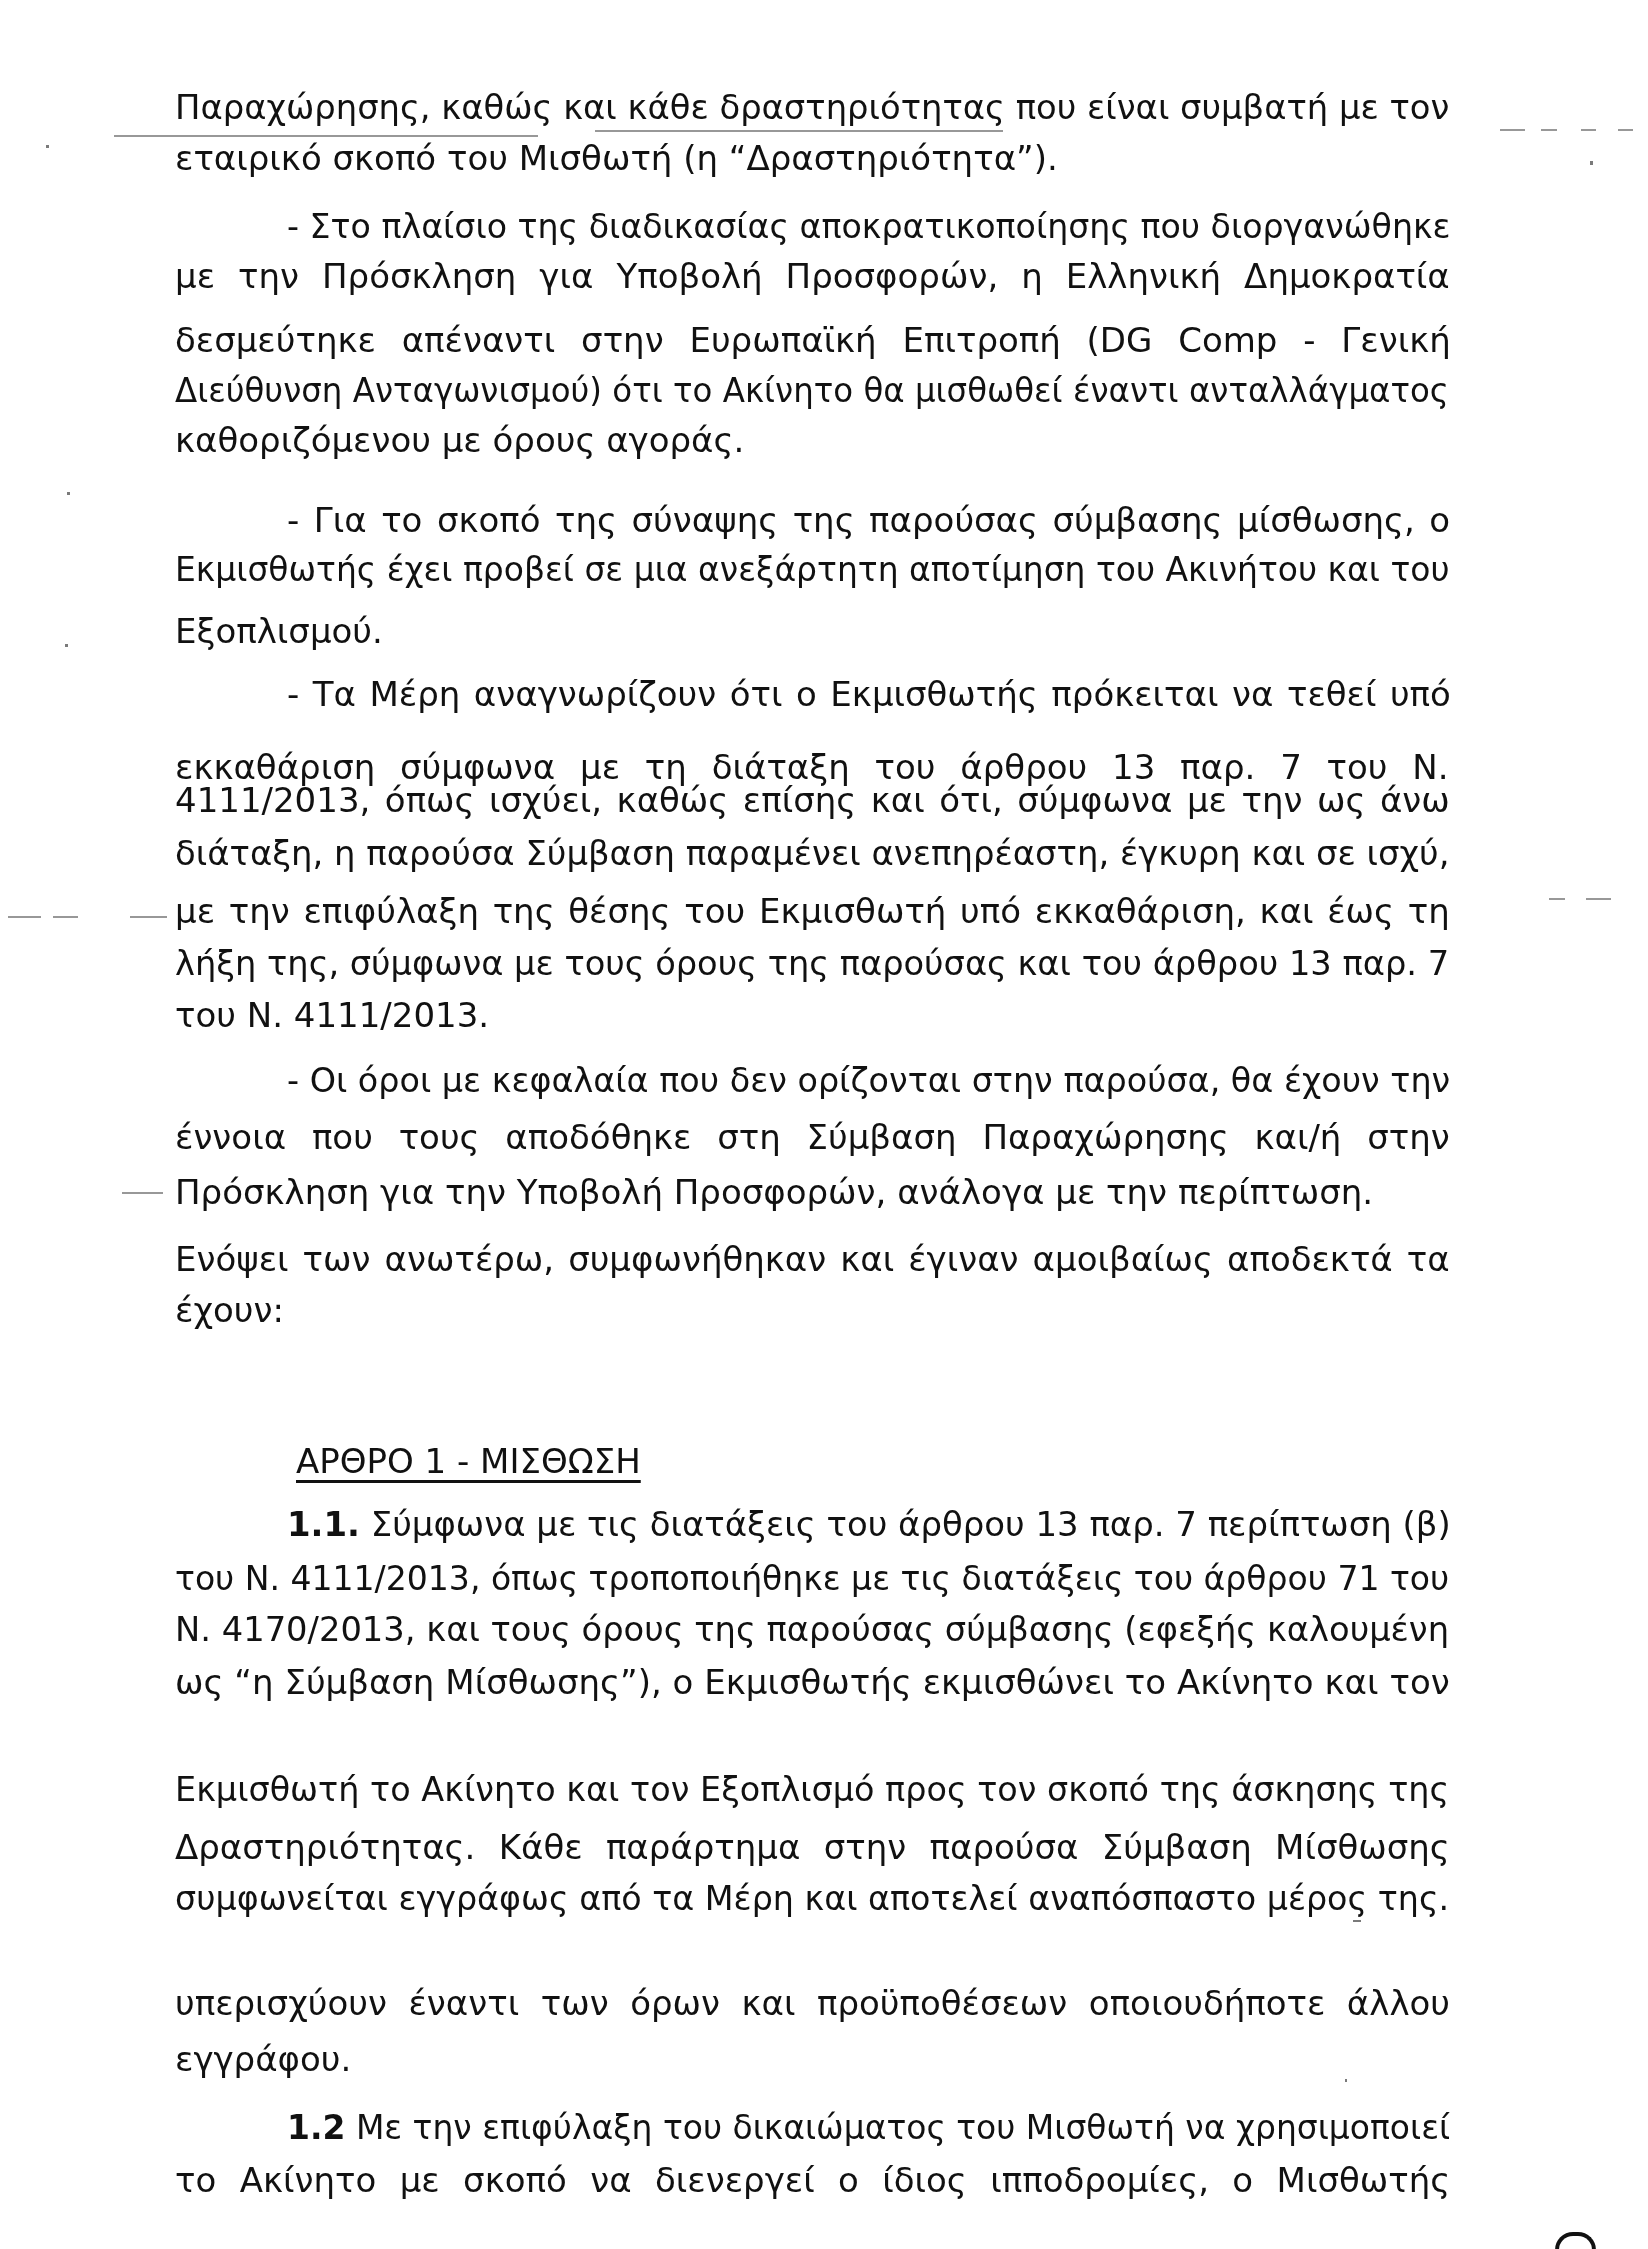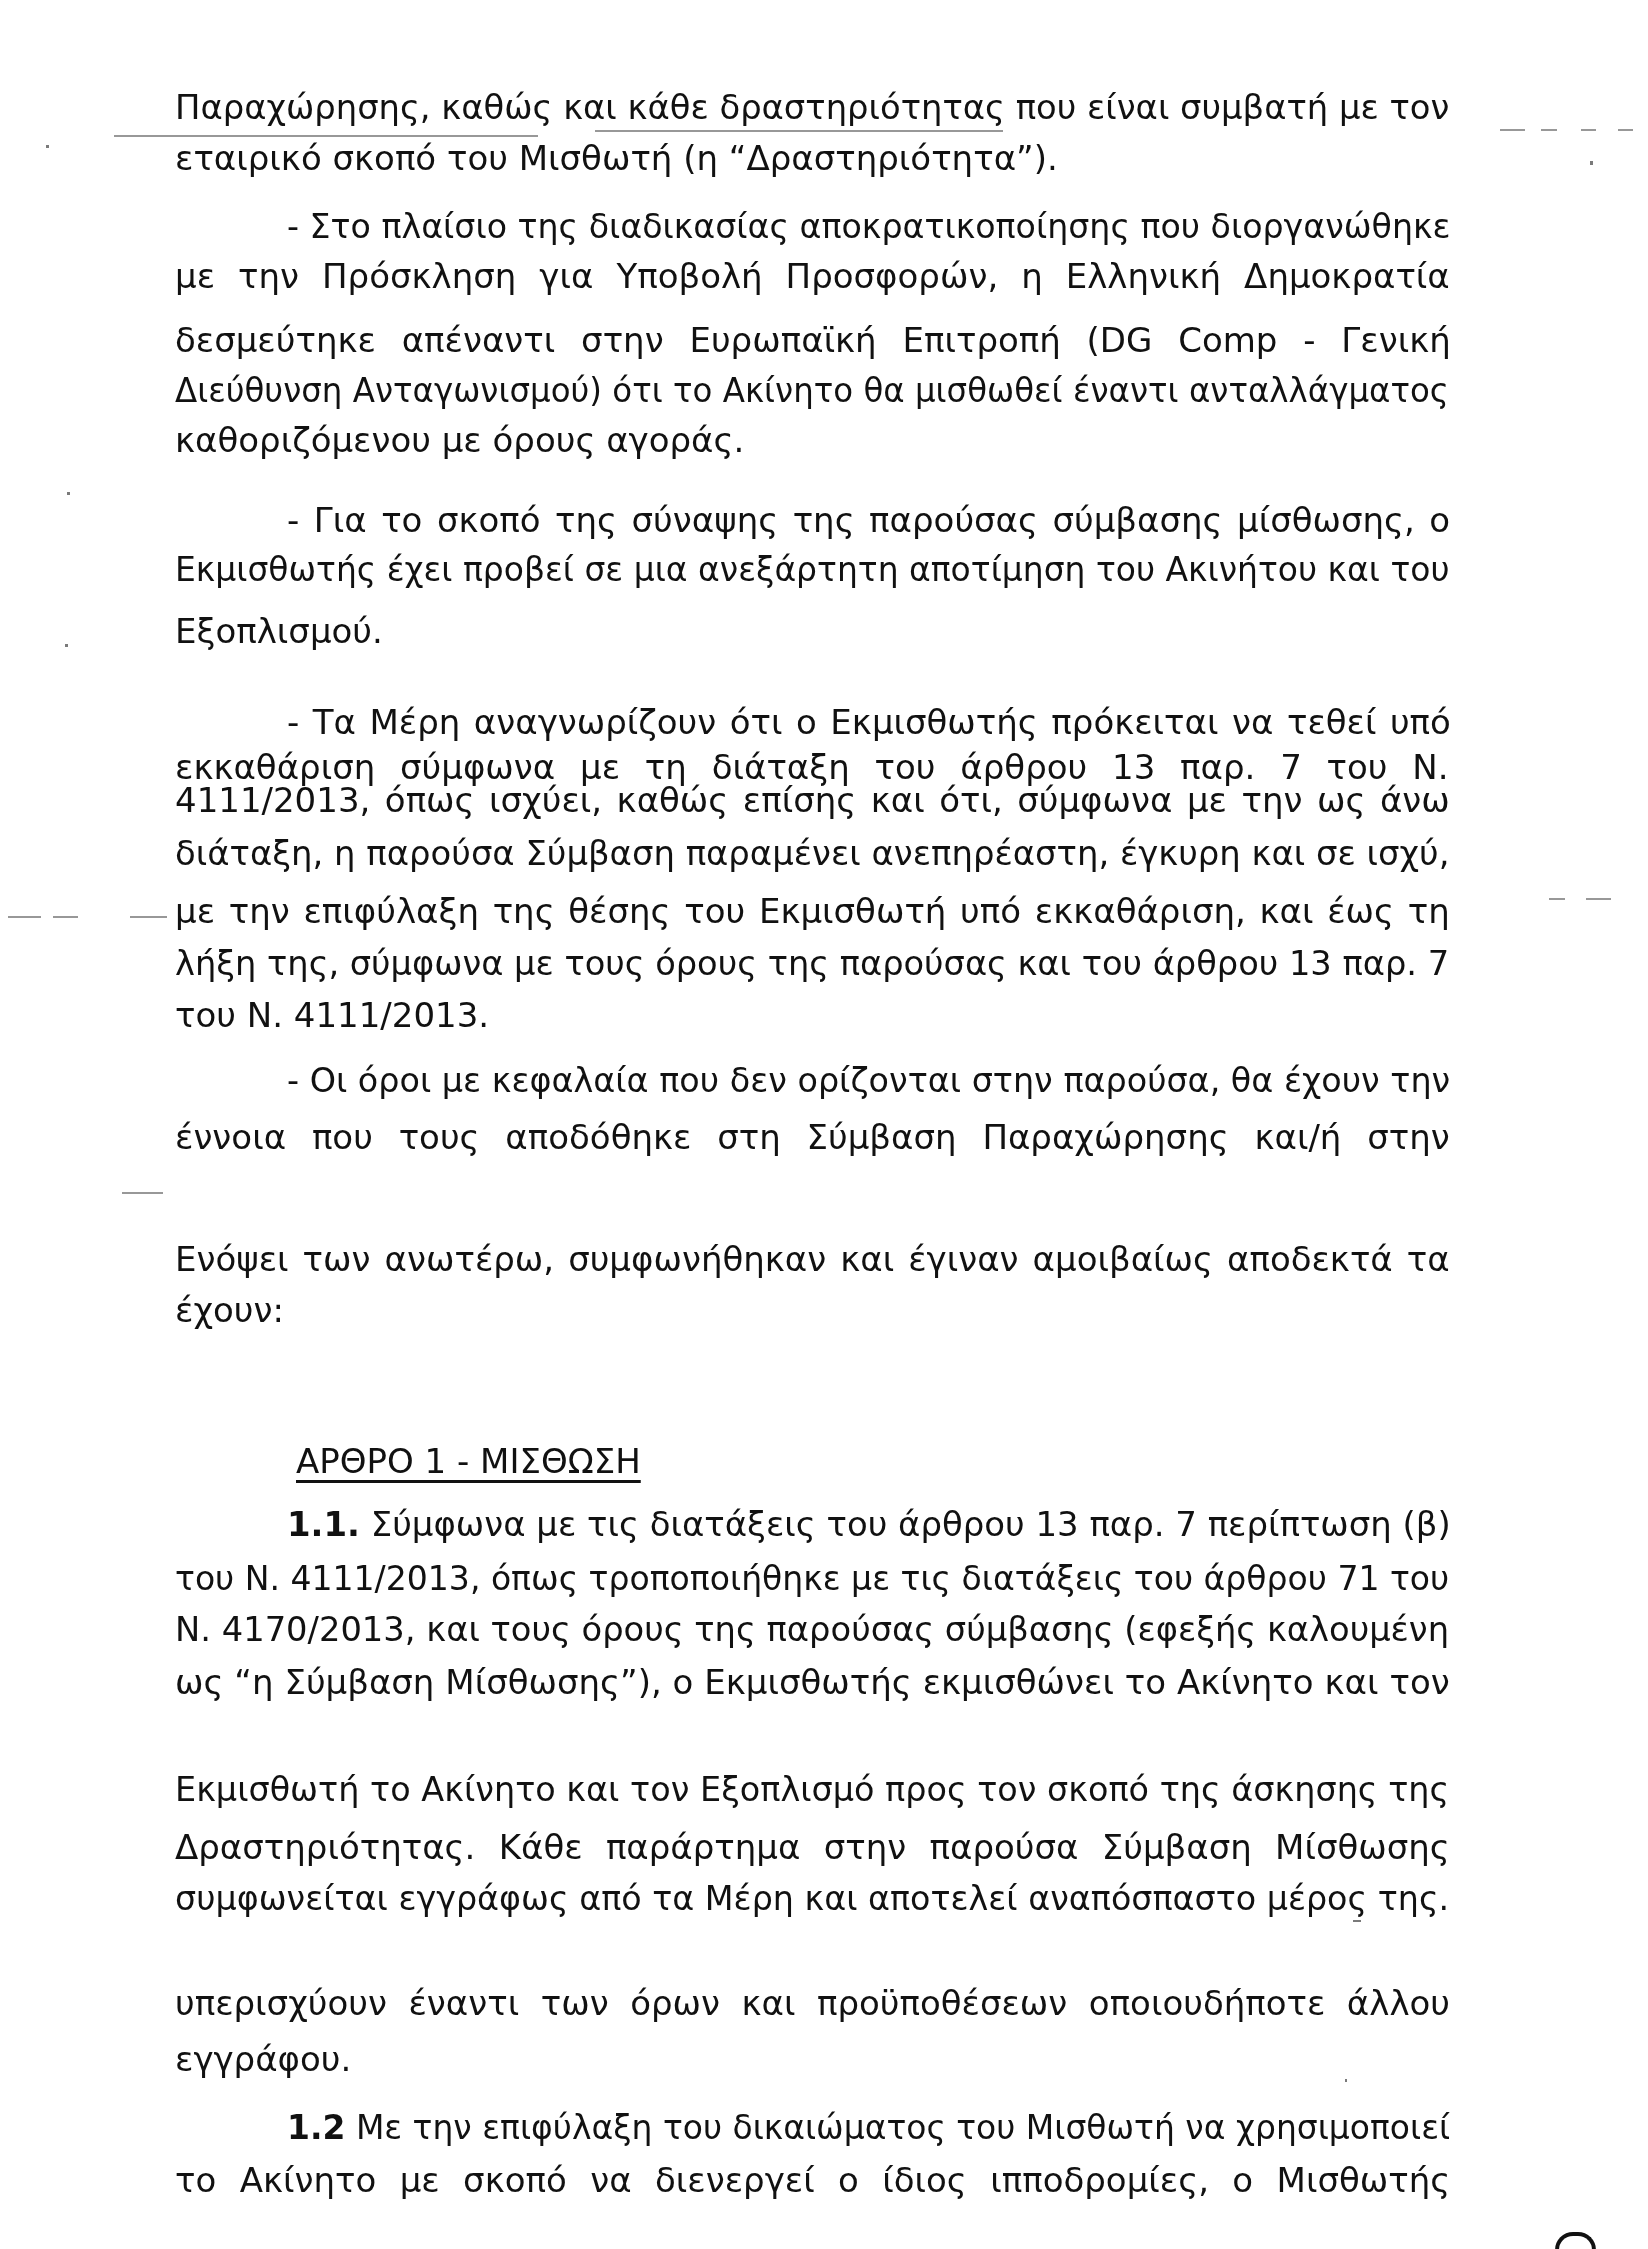--- a/index.html
+++ b/index.html
@@ -37,30 +37,31 @@
   <div class="ln ind" style="top: 205px; display: inline-block; transform: scaleX(0.9776);">- Στο πλαίσιο της διαδικασίας αποκρατικοποίησης που διοργανώθηκε</div>
   <div class="ln" style="top: 255px; display: inline-block; word-spacing: 12.2px;">με την Πρόσκληση για Υποβολή Προσφορών, η Ελληνική Δημοκρατία</div>
   <div class="ln" style="top: 319px; display: inline-block; word-spacing: 15px;">δεσμεύτηκε απέναντι στην Ευρωπαϊκή Επιτροπή (DG Comp - Γενική</div>
   <div class="ln" style="top: 369px; display: inline-block; transform: scaleX(0.9545);">Διεύθυνση Ανταγωνισμού) ότι το Ακίνητο θα μισθωθεί έναντι ανταλλάγματος</div>
   <div class="ln" style="top: 419px; display: inline-block;">καθοριζόμενου με όρους αγοράς.</div>
 
   <div class="ln ind" style="top: 499px; display: inline-block; word-spacing: 3.7px;">- Για το σκοπό της σύναψης της παρούσας σύμβασης μίσθωσης, ο</div>
   <div class="ln" style="top: 548px; display: inline-block; transform: scaleX(0.9698);">Εκμισθωτής έχει προβεί σε μια ανεξάρτητη αποτίμηση του Ακινήτου και του</div>
   <div class="ln" style="top: 610px; display: inline-block;">Εξοπλισμού.</div>
 
-  <div class="ln ind" style="top: 701px; display: inline-block; word-spacing: 2.7px;">- Τα Μέρη αναγνωρίζουν ότι ο Εκμισθωτής πρόκειται να τεθεί υπό</div>
+  <div class="ln ind" style="top: 673px; display: inline-block; word-spacing: 2.7px;">- Τα Μέρη αναγνωρίζουν ότι ο Εκμισθωτής πρόκειται να τεθεί υπό</div>
   <div class="ln" style="top: 746px; display: inline-block; word-spacing: 14px;">εκκαθάριση σύμφωνα με τη διάταξη του άρθρου 13 παρ. 7 του Ν.</div>
   <div class="ln" style="top: 779px; display: inline-block; word-spacing: 3.7px;">4111/2013, όπως ισχύει, καθώς επίσης και ότι, σύμφωνα με την ως άνω</div>
   <div class="ln" style="top: 832px; display: inline-block; transform: scaleX(0.9962);">διάταξη, η παρούσα Σύμβαση παραμένει ανεπηρέαστη, έγκυρη και σε ισχύ,</div>
   <div class="ln" style="top: 890px; display: inline-block; word-spacing: 2.9px;">με την επιφύλαξη της θέσης του Εκμισθωτή υπό εκκαθάριση, και έως τη</div>
   <div class="ln" style="top: 942px; display: inline-block; transform: scaleX(0.9899);">λήξη της, σύμφωνα με τους όρους της παρούσας και του άρθρου 13 παρ. 7</div>
   <div class="ln" style="top: 994px; display: inline-block;">του Ν. 4111/2013.</div>
 
   <div class="ln ind" style="top: 1059px; display: inline-block; transform: scaleX(0.9822);">- Οι όροι με κεφαλαία που δεν ορίζονται στην παρούσα, θα έχουν την</div>
   <div class="ln" style="top: 1116px; display: inline-block; word-spacing: 15px;">έννοια που τους αποδόθηκε στη Σύμβαση Παραχώρησης και/ή στην</div>
+  <div class="ln" style="top: 1171px; display: inline-block;">Πρόσκληση για την Υποβολή Προσφορών, ανάλογα με την περίπτωση.</div>
 
   <div class="ln" style="top: 1238px; display: inline-block; word-spacing: 3.2px;">Ενόψει των ανωτέρω, συμφωνήθηκαν και έγιναν αμοιβαίως αποδεκτά τα</div>
   <div class="ln" style="top: 1289px; display: inline-block;">έχουν:</div>
 
   <div class="ln heading" style="top: 1440px; display: inline-block;">ΑΡΘΡΟ 1 - ΜΙΣΘΩΣΗ</div>
 
   <div class="ln ind" style="top: 1503px; display: inline-block; transform: scaleX(0.9979);">
     <span class="num">1.1.</span><span> Σύμφωνα με τις διατάξεις του άρθρου 13 παρ. 7 περίπτωση (β)</span>
   </div>
   <div class="ln" style="top: 1557px; display: inline-block; transform: scaleX(0.9722);">του Ν. 4111/2013, όπως τροποποιήθηκε με τις διατάξεις του άρθρου 71 του</div>

